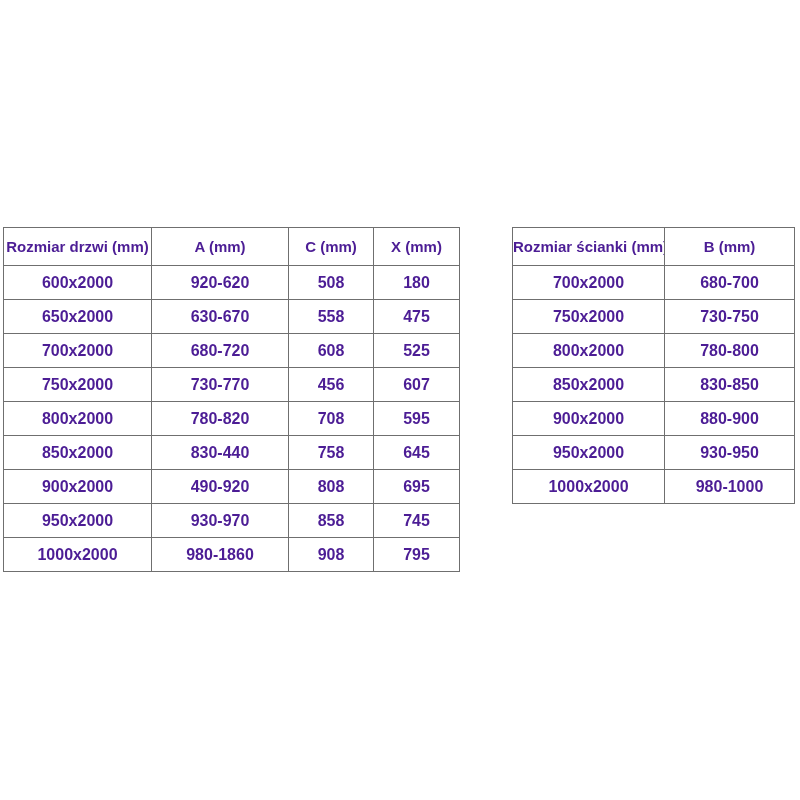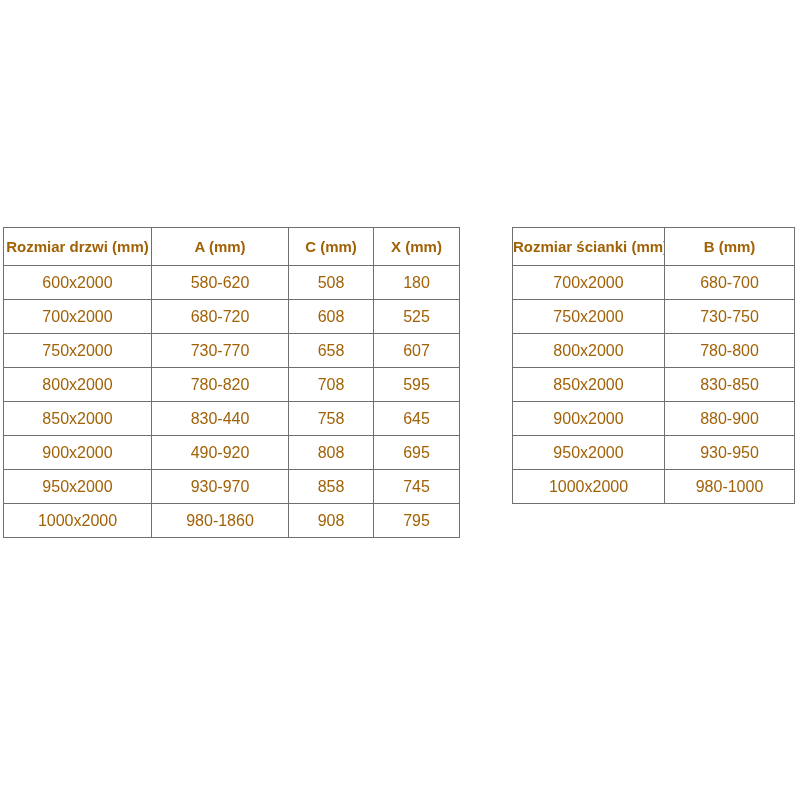--- a/index.html
+++ b/index.html
@@ -11,38 +11,38 @@
   .stage {
     position: relative;
     width: 800px; height: 800px;
     background: #ffffff;
     overflow: hidden;
   }
   table {
     position: absolute;
     border-collapse: collapse;
     table-layout: fixed;
-    color: #a16207;
+    color: #4c1d95;
     background: #ffffff;
     border-radius: 9px;
   }
   th, td {
     border: 1px solid #6f6f6f;
     text-align: center;
     vertical-align: middle;
     overflow: hidden;
     white-space: nowrap;
   }
   th {
     font-weight: bold;
     font-size: 15px;
     height: 38px;
   }
   td {
-    font-weight: normal;
+    font-weight: bold;
     font-size: 16px;
     height: 34px;
   }
   .door-table { left: 3px;  top: 227px; width: 456px; }
   .wall-table { left: 512px; top: 227px; width: 282px; }
 </style>
 </head>
 <body>
 
 <div class="stage">
@@ -58,34 +58,40 @@
         <tr>
           <th>Rozmiar drzwi (mm)</th>
           <th>A (mm)</th>
           <th>C (mm)</th>
           <th>X (mm)</th>
         </tr>
       </thead>
     <tbody>
         <tr>
           <td>600x2000</td>
-          <td>580-620</td>
+          <td>920-620</td>
           <td>508</td>
           <td>180</td>
+        </tr>
+        <tr>
+          <td>650x2000</td>
+          <td>630-670</td>
+          <td>558</td>
+          <td>475</td>
         </tr>
         <tr>
           <td>700x2000</td>
           <td>680-720</td>
           <td>608</td>
           <td>525</td>
         </tr>
         <tr>
           <td>750x2000</td>
           <td>730-770</td>
-          <td>658</td>
+          <td>456</td>
           <td>607</td>
         </tr>
         <tr>
           <td>800x2000</td>
           <td>780-820</td>
           <td>708</td>
           <td>595</td>
         </tr>
         <tr>
           <td>850x2000</td>

